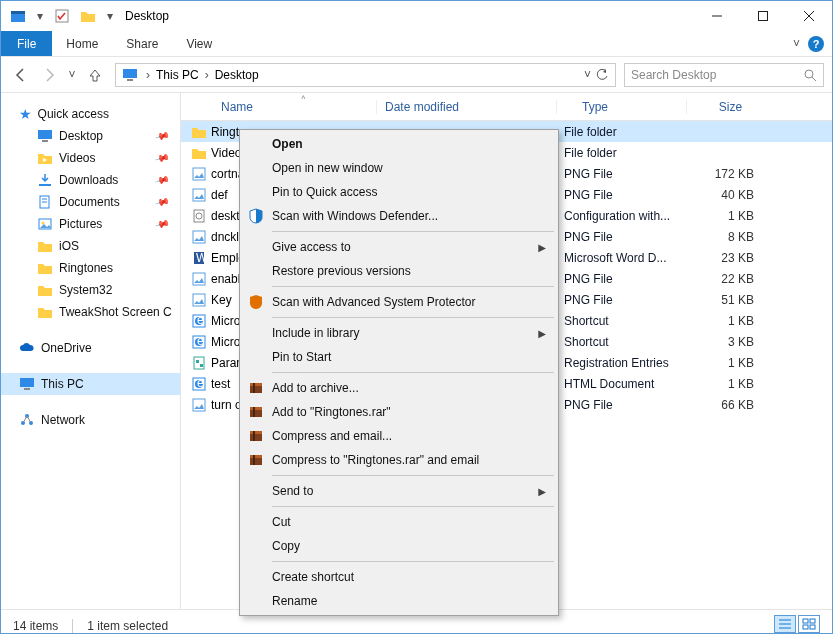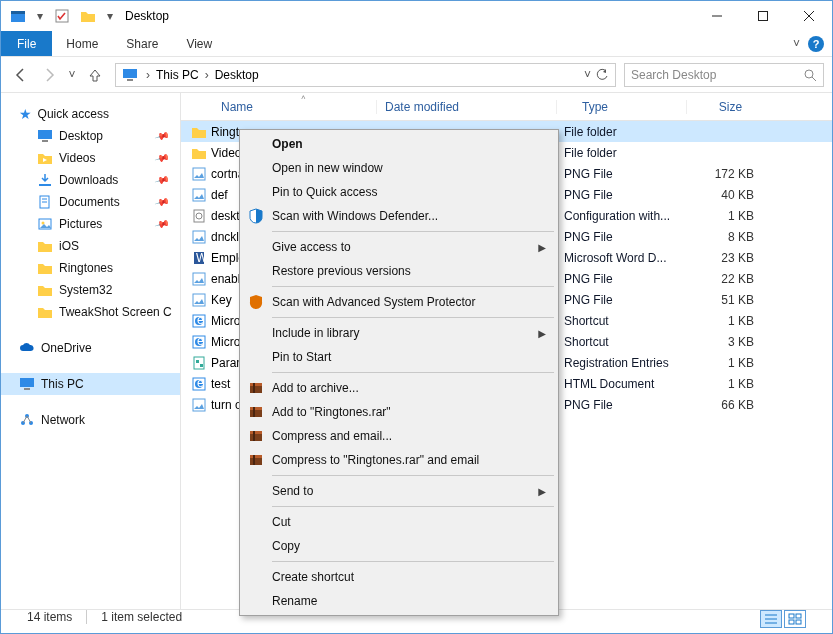--- a/index.html
+++ b/index.html
@@ -43,21 +43,21 @@
   .col-size { width: 80px; padding-left: 8px; border-left: 1px solid #eee; text-align: center; }
   .sort-ind { position: absolute; left: 120px; top: 0; color: #888; font-size: 8px; }
   .list-body { }
   .row { height: 21px; display: flex; align-items: center; }
   .row.selected { background: #cde8ff; }
   .row-name { width: 195px; padding-left: 10px; display: flex; align-items: center; gap: 4px; overflow: hidden; white-space: nowrap; }
   .row-icon { width: 16px; height: 16px; flex-shrink: 0; }
   .row-date { width: 180px; padding-left: 8px; color: #333; overflow: hidden; }
   .row-type { width: 130px; padding-left: 8px; color: #0f172a; overflow: hidden; white-space: nowrap; text-overflow: ellipsis; }
   .row-size { width: 80px; padding-right: 12px; text-align: right; color: #333; }
-  .statusbar { position: absolute; bottom: 0; left: 0; right: 0; height: 24px; border-top: 1px solid #e5e5e5; display: flex; align-items: flex-start; padding: 0 26px; gap: 14px; color: #333; background: #fff; }
+  .statusbar { position: absolute; bottom: 0; left: 0; right: 0; height: 24px; border-top: 1px solid #e5e5e5; display: flex; align-items: flex-end; padding: 0 12px; gap: 14px; color: #333; background: #fff; }
   .status-sep { width: 1px; height: 14px; background: #ccc; }
   .view-btns { margin-left: auto; display: flex; gap: 2px; }
   .view-btn { width: 22px; height: 18px; border: 1px solid #5a9bd8; display: flex; align-items: center; justify-content: center; }
   .view-btn.active { background: #cde8ff; }
   
   .ctxmenu { position: absolute; left: 238px; top: 128px; width: 320px; background: #f0f0f0; border: 1px solid #a0a0a0; box-shadow: 3px 3px 6px rgba(0,0,0,0.25); z-index: 50; padding: 2px; }
   .ctx-item { height: 24px; display: flex; align-items: center; padding-left: 30px; position: relative; color: #111; }
   .ctx-item.bold { font-weight: bold; }
   .ctx-sep { height: 1px; margin: 3px 2px 3px 30px; background: #c8c8c8; }
   .ctx-icon { position: absolute; left: 5px; width: 18px; height: 18px; display: flex; align-items: center; justify-content: center; }

